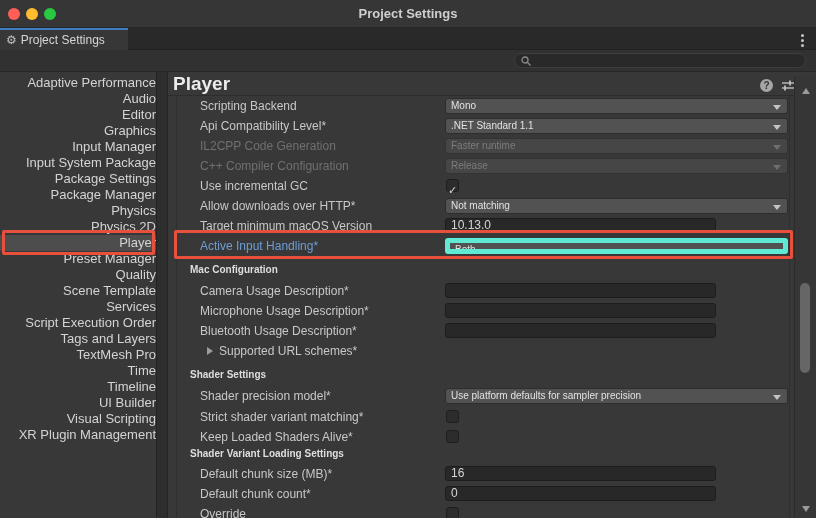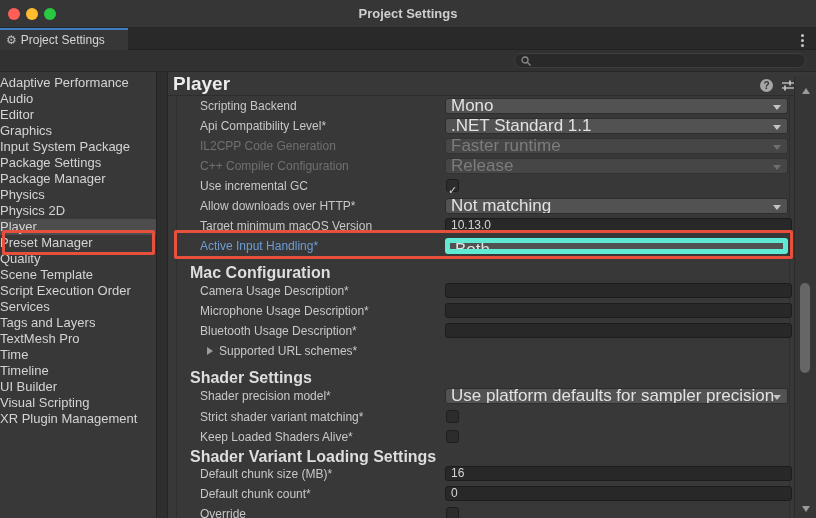--- a/index.html
+++ b/index.html
@@ -21,51 +21,51 @@
   .vdots { position:relative; width:3px; height:3px; background:#C4C4C4; border-radius:50%; box-shadow:0 5px 0 #C4C4C4, 0 -5px 0 #C4C4C4; }
   .strip-menu { position:absolute; right:12px; top:11px; }
 
   
   .toolbar { position:absolute; left:0; top:50px; width:816px; height:22px; background:#313131; border-bottom:1px solid #282828; }
   .search { position:absolute; left:514px; top:3px; width:292px; height:15px; background:#292929; border:1px solid #3E3E3E; border-radius:8px; display:flex; align-items:center; padding-left:5px; gap:4px; }
   .search span { font-size:11px; color:#BDBDBD; }
 
   
   .sidebar { position:absolute; left:0; top:72px; width:156px; bottom:0; background:#383838; padding-top:3px; }
-  .sbi { height:16px; line-height:16px; padding-left:0; font-size:13px; color:#D4D4D4; white-space:nowrap; }
+  .sbi { height:16px; line-height:16px; padding-left:0; font-size:13px; color:#D4D4D4; white-space:nowrap;text-align:right; }
   .sbi.selected { background:#4D4D4D; }
   .splitter { position:absolute; left:156px; top:72px; width:12px; bottom:0; background:#2E2E2E; border-left:1px solid #242424; border-right:1px solid #242424; }
 
   
   .content { position:absolute; left:168px; top:72px; width:648px; bottom:0; background:#383838; }
   .ctitle { position:absolute; left:5px; top:1px; font-size:19px; font-weight:bold; color:#ECECEC; }
   .hicon { position:absolute; top:7px; }
   .help { left:592px; width:13px; height:13px; border-radius:50%; background:#A6A6A6; color:#333; font-size:10px; font-weight:bold; text-align:center; line-height:13px; }
   .presets { left:613px; }
   .hmenu { left:637px; top:10px; }
   .inset-line { position:absolute; left:8px; top:24px; bottom:0; width:1px; background:#2F2F2F; }
   .inset-line.right { left:621px; }
   .topline { position:absolute; left:0; top:23px; width:626px; height:1px; background:#2D2D2D; }
 
   
   .row { position:absolute; left:0; width:626px; height:17px; }
   .lbl { position:absolute; left:32px; top:1px; font-size:12px; color:#C8C8C8; white-space:nowrap; }
   .lbl.dis { color:#707070; }
   .lbl.mod { color:#6D9DD3; }
-  .seclbl { position:absolute; left:22px; top:1px; font-size:16px; font-weight:bold; color:#DEDEDE; white-space:nowrap; }
+  .seclbl { position:absolute; left:22px; top:1px; font-size:10px; font-weight:bold; color:#DEDEDE; white-space:nowrap; }
   .fold { position:absolute; left:39px; top:4px; width:0; height:0; border-left:6px solid #9C9C9C; border-top:4px solid transparent; border-bottom:4px solid transparent; }
   .lbl.fl { left:51px; }
 
-  .dd { position:absolute; left:277px; top:0; width:343px; height:16px; background:#525252; border:1px solid #2D2D2D; border-radius:3px; padding-left:5px; font-size:17px; color:#E2E2E2; line-height:14px; white-space:nowrap; overflow:hidden; }
+  .dd { position:absolute; left:277px; top:0; width:343px; height:16px; background:#525252; border:1px solid #2D2D2D; border-radius:3px; padding-left:5px; font-size:10px; color:#E2E2E2; line-height:14px; white-space:nowrap; overflow:hidden; }
   .dd .arr { position:absolute; right:6px; top:6px; width:0; height:0; border-left:4px solid transparent; border-right:4px solid transparent; border-top:5px solid #C4C4C4; }
   .dd.dis { background:#464646; color:#7C7C7C; border-color:#333; }
   .dd.dis .arr { border-top-color:#6E6E6E; }
   .dd.focus { border:5px solid #5eead4; }
 
-  .tf { position:absolute; left:277px; top:0; width:347px; height:15px; background:#282828; border:1px solid #1C1C1C; border-radius:3px; padding-left:5px; font-size:12px; color:#D6D6D6; line-height:13px; }
+  .tf { position:absolute; left:277px; top:0; width:271px; height:15px; background:#282828; border:1px solid #1C1C1C; border-radius:3px; padding-left:5px; font-size:12px; color:#D6D6D6; line-height:13px; }
 
   .cb { position:absolute; left:278px; top:1px; width:13px; height:13px; background:#2C2C2C; border:1px solid #1E1E1E; border-radius:3px; text-align:center; }
   .cb .check { font-family:"DejaVu Sans", sans-serif; font-size:11px; line-height:12px; color:#DADADA; display:none; }
   .cb.checked .check { display:inline; }
 
   
   .scrollbar { position:absolute; left:626px; top:4px; bottom:0; width:22px; background:#363636; border-left:1px solid #2B2B2B; }
   .sb-up { position:absolute; left:7px; top:12px; width:0; height:0; border-left:4px solid transparent; border-right:4px solid transparent; border-bottom:6px solid #9A9A9A; }
   .sb-down { position:absolute; left:7px; bottom:6px; width:0; height:0; border-left:4px solid transparent; border-right:4px solid transparent; border-top:6px solid #9A9A9A; }
   .sb-thumb { position:absolute; left:5px; top:207px; width:10px; height:90px; background:#666; border-radius:5px; }
@@ -103,31 +103,32 @@
     </svg>
     <span></span>
   </div>
 </div>
 
 <div class="sidebar">
   <div class="sbi"><span>Adaptive Performance</span></div>
   <div class="sbi"><span>Audio</span></div>
   <div class="sbi"><span>Editor</span></div>
   <div class="sbi"><span>Graphics</span></div>
+  <div class="sbi"><span>Input Manager</span></div>
   <div class="sbi"><span>Input System Package</span></div>
   <div class="sbi"><span>Package Settings</span></div>
   <div class="sbi"><span>Package Manager</span></div>
   <div class="sbi"><span>Physics</span></div>
   <div class="sbi"><span>Physics 2D</span></div>
   <div class="sbi selected"><span>Player</span></div>
   <div class="sbi"><span>Preset Manager</span></div>
   <div class="sbi"><span>Quality</span></div>
   <div class="sbi"><span>Scene Template</span></div>
+  <div class="sbi"><span>Services</span></div>
   <div class="sbi"><span>Script Execution Order</span></div>
-  <div class="sbi"><span>Services</span></div>
   <div class="sbi"><span>Tags and Layers</span></div>
   <div class="sbi"><span>TextMesh Pro</span></div>
   <div class="sbi"><span>Time</span></div>
   <div class="sbi"><span>Timeline</span></div>
   <div class="sbi"><span>UI Builder</span></div>
   <div class="sbi"><span>Visual Scripting</span></div>
   <div class="sbi"><span>XR Plugin Management</span></div>
 </div>
 <div class="splitter"></div>
 

